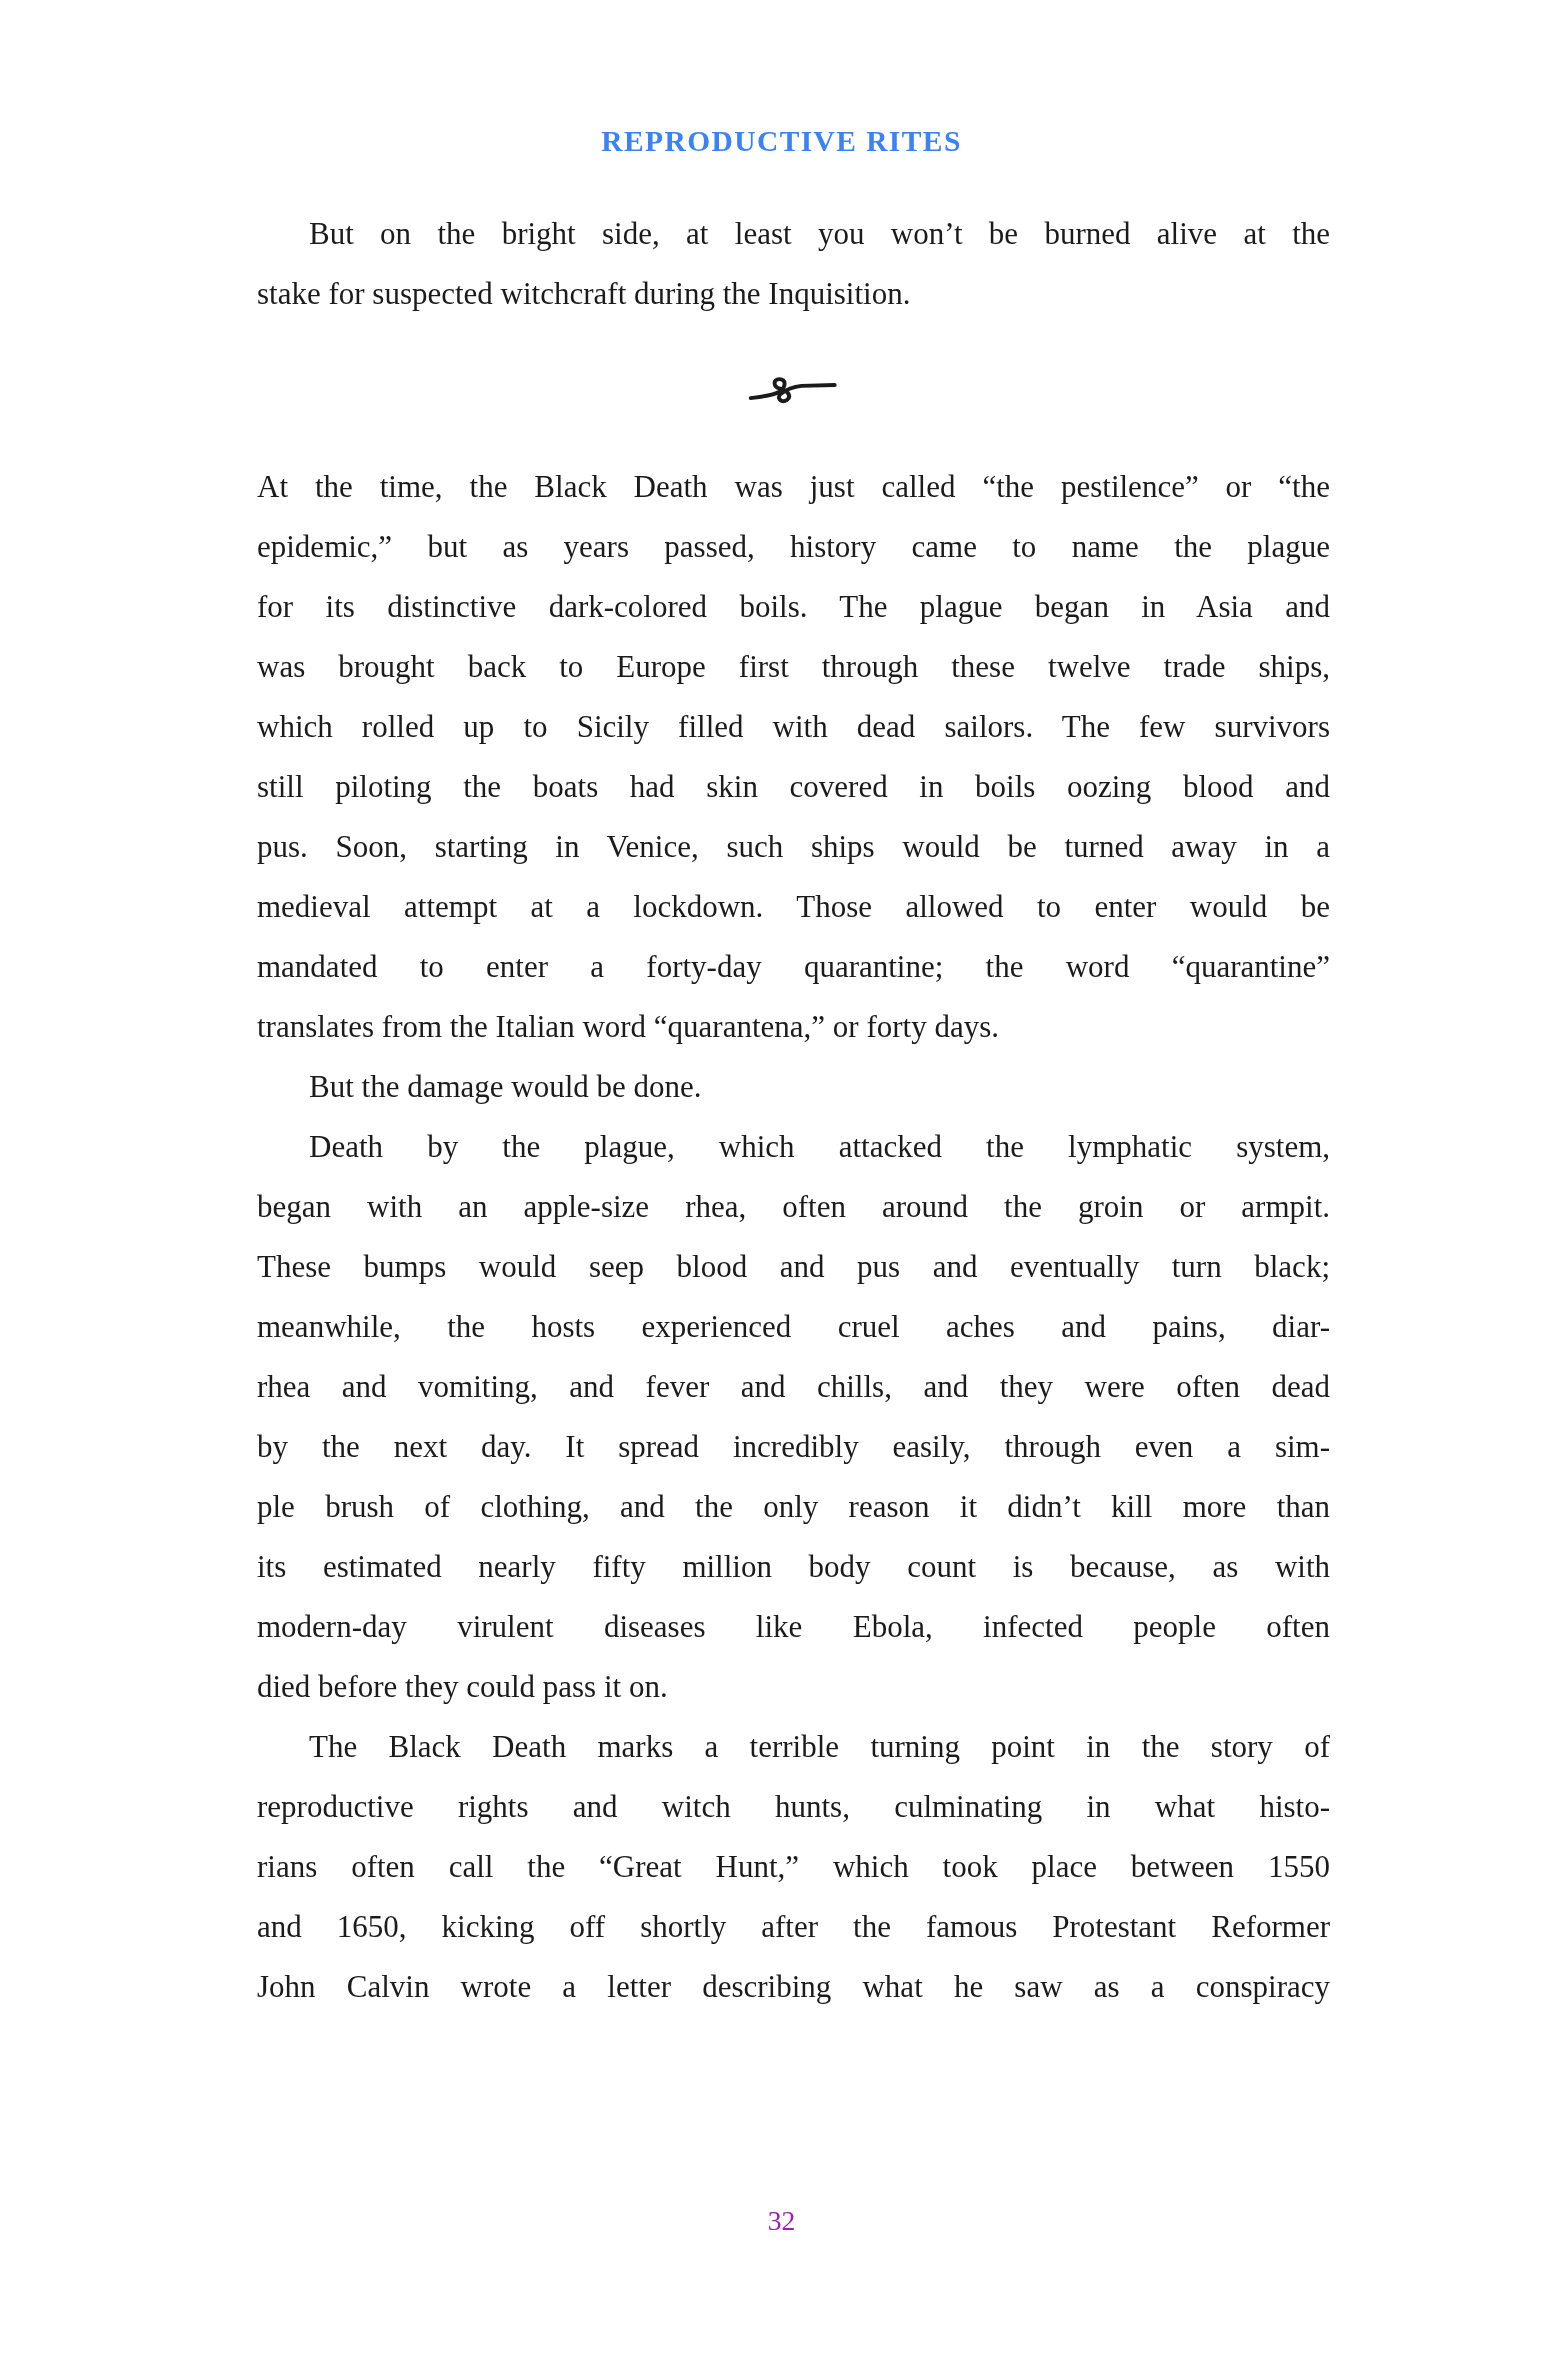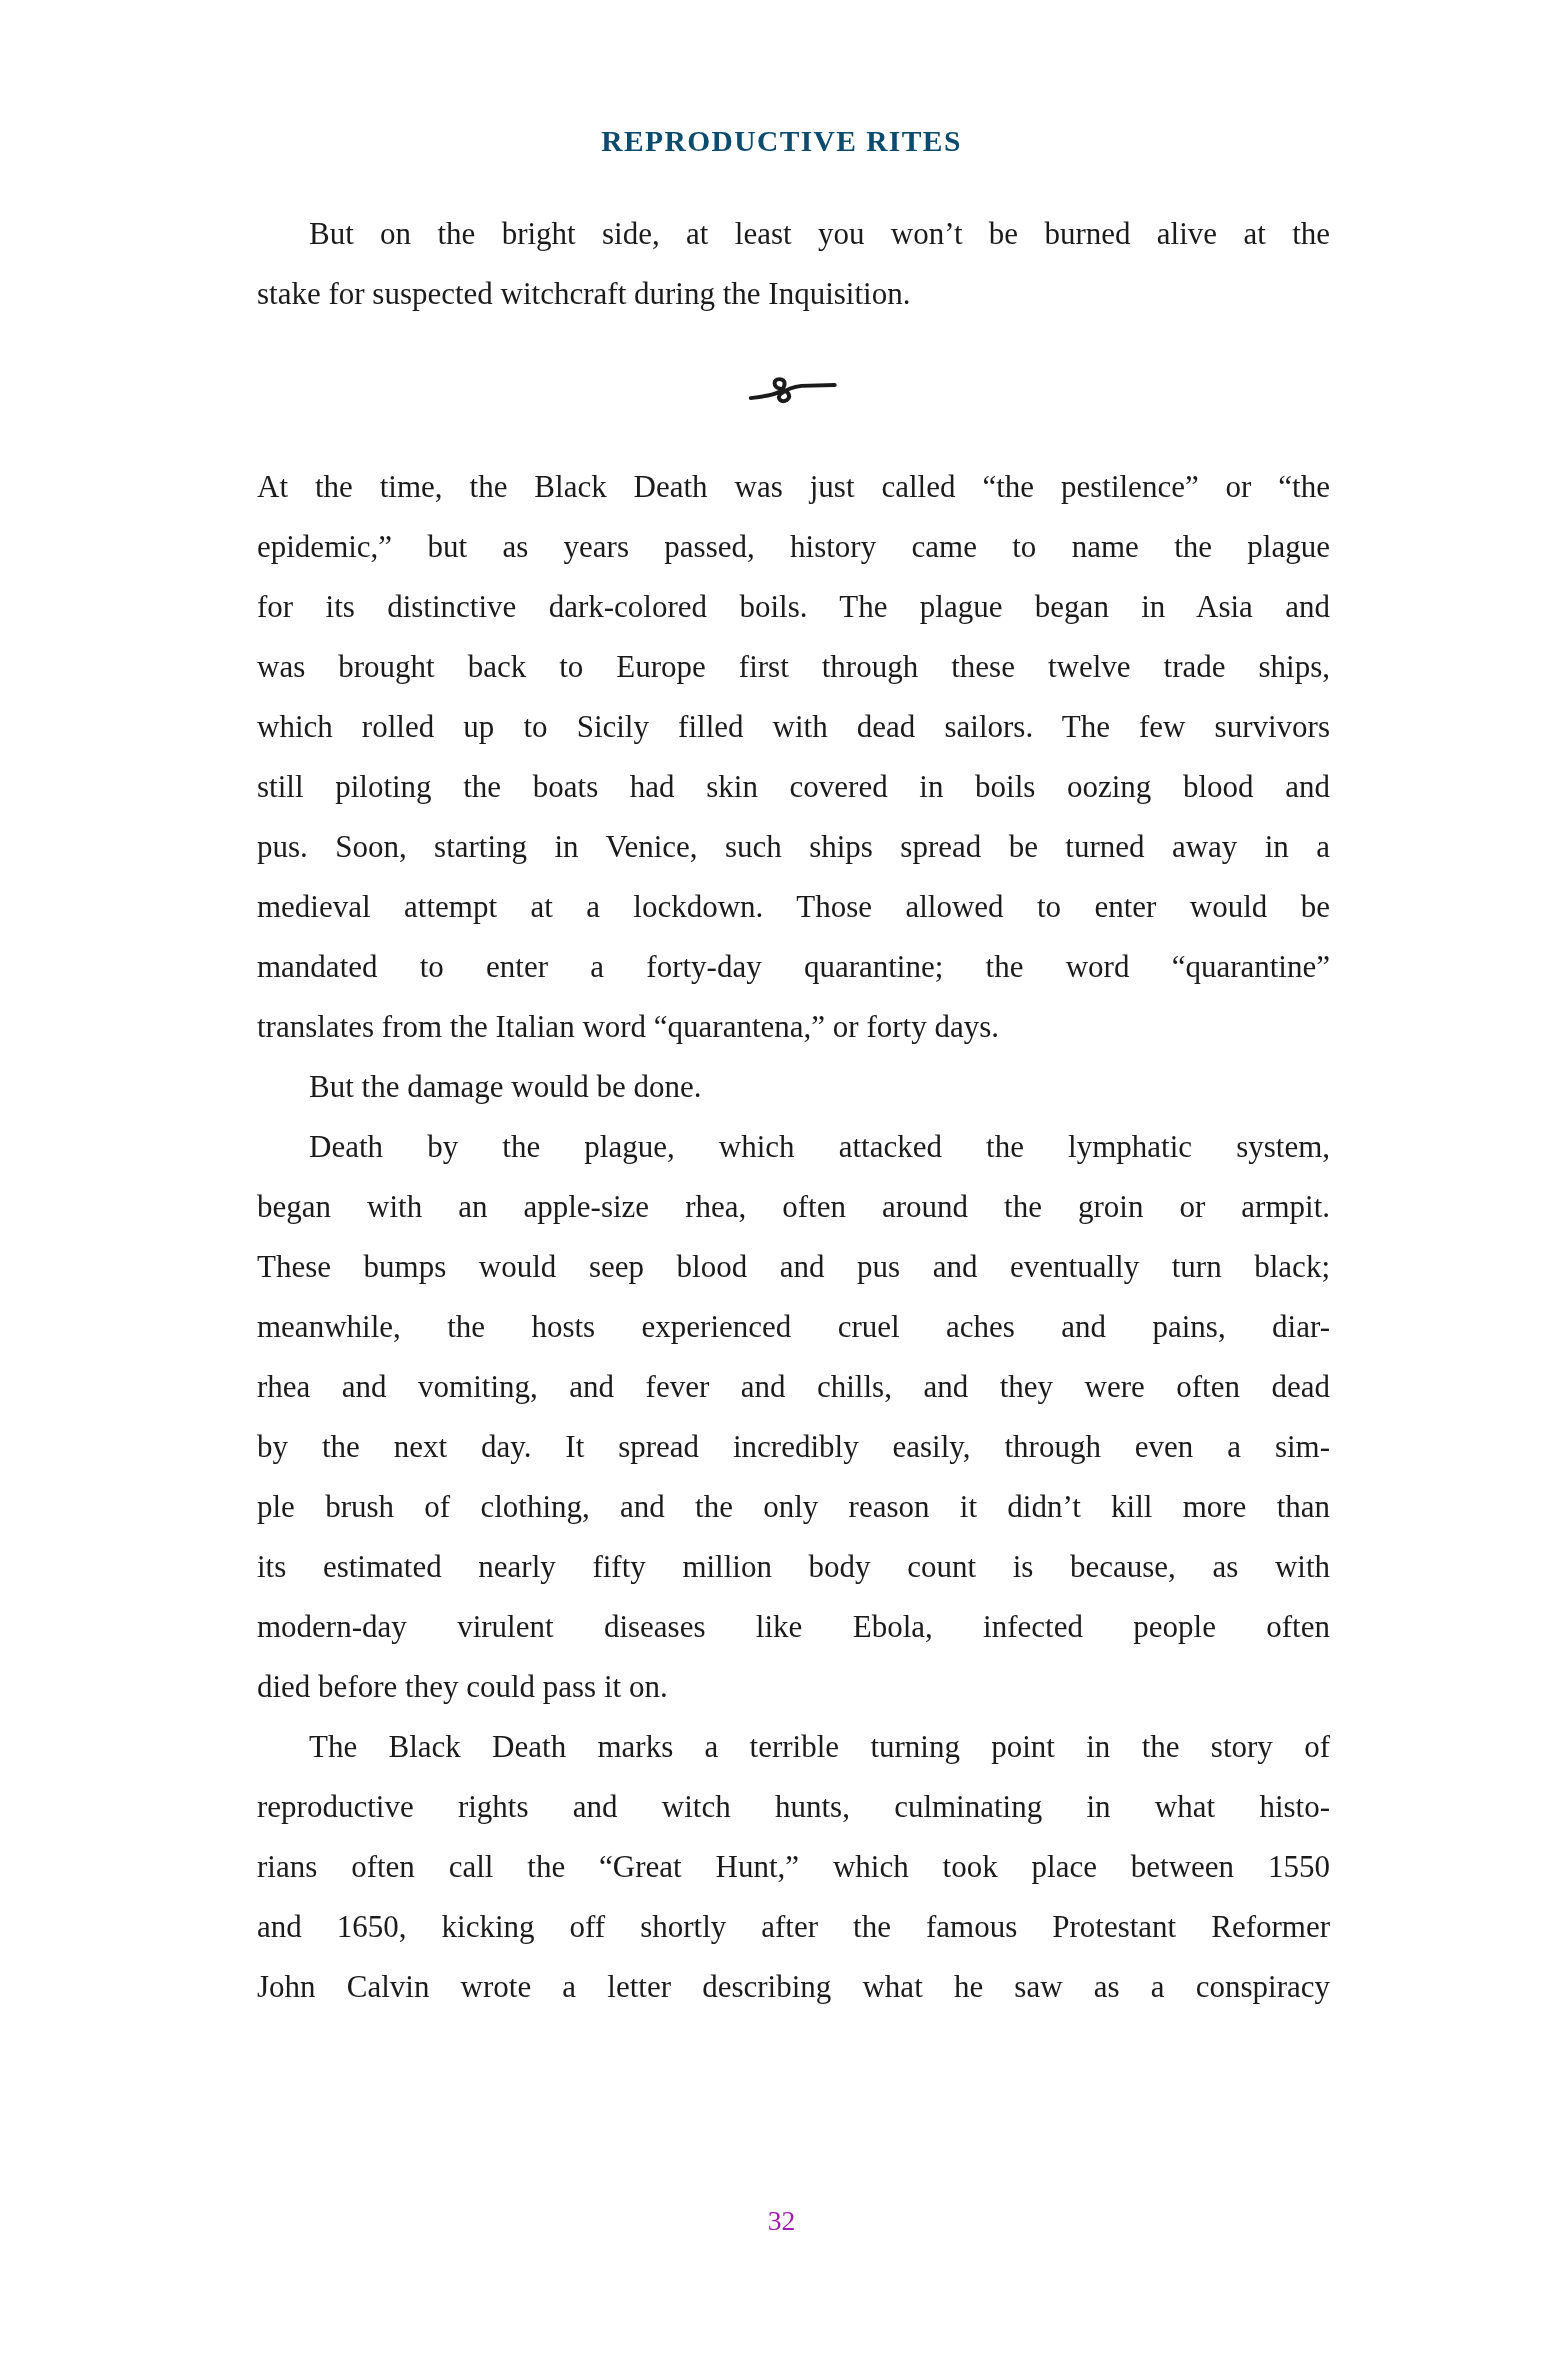--- a/index.html
+++ b/index.html
@@ -15,21 +15,21 @@
   .running-header {
     position: absolute;
     top: 124px;
     left: 0;
     width: 100%;
     text-align: center;
     font-weight: bold;
     font-size: 29.5px;
     letter-spacing: 1.4px;
     line-height: 34px;
-    color: #0c4a6e;
+    color: #3b82f6;
   }
   .body-text {
     position: absolute;
     top: 204px;
     left: 257px;
     width: 1073px;
     font-size: 31px;
     color: #1b1b1b;
   }
   .paragraph { margin: 0; padding: 0; }
@@ -80,21 +80,21 @@
       <path d="M6 33 C 22 31, 34 30, 42 25 C 51 19, 51 9, 42 9 C 34 9, 34 19, 43 21 C 53 23, 58 31, 51.5 35.5 C 45 39.5, 37.5 33, 44 27.5 C 51 22, 60 18.5, 70 17.5 L 112 16.5"></path>
     </svg>
   </div>
 <div class="paragraph">
         <div class="line">At the time, the Black Death was just called “the pestilence” or “the</div>
         <div class="line">epidemic,” but as years passed, history came to name the plague</div>
         <div class="line">for its distinctive dark-colored boils. The plague began in Asia and</div>
         <div class="line">was brought back to Europe first through these twelve trade ships,</div>
         <div class="line">which rolled up to Sicily filled with dead sailors. The few survivors</div>
         <div class="line">still piloting the boats had skin covered in boils oozing blood and</div>
-        <div class="line">pus. Soon, starting in Venice, such ships spread be turned away in a</div>
+        <div class="line">pus. Soon, starting in Venice, such ships would be turned away in a</div>
         <div class="line">medieval attempt at a lockdown. Those allowed to enter would be</div>
         <div class="line">mandated to enter a forty-day quarantine; the word “quarantine”</div>
         <div class="line last">translates from the Italian word “quarantena,” or forty days.</div>
       </div>
       <div class="paragraph">
         <div class="line last indent">But the damage would be done.</div>
       </div>
       <div class="paragraph">
         <div class="line indent">Death by the plague, which attacked the lymphatic system,</div>
         <div class="line">began with an apple-size rhea, often around the groin or armpit.</div>

